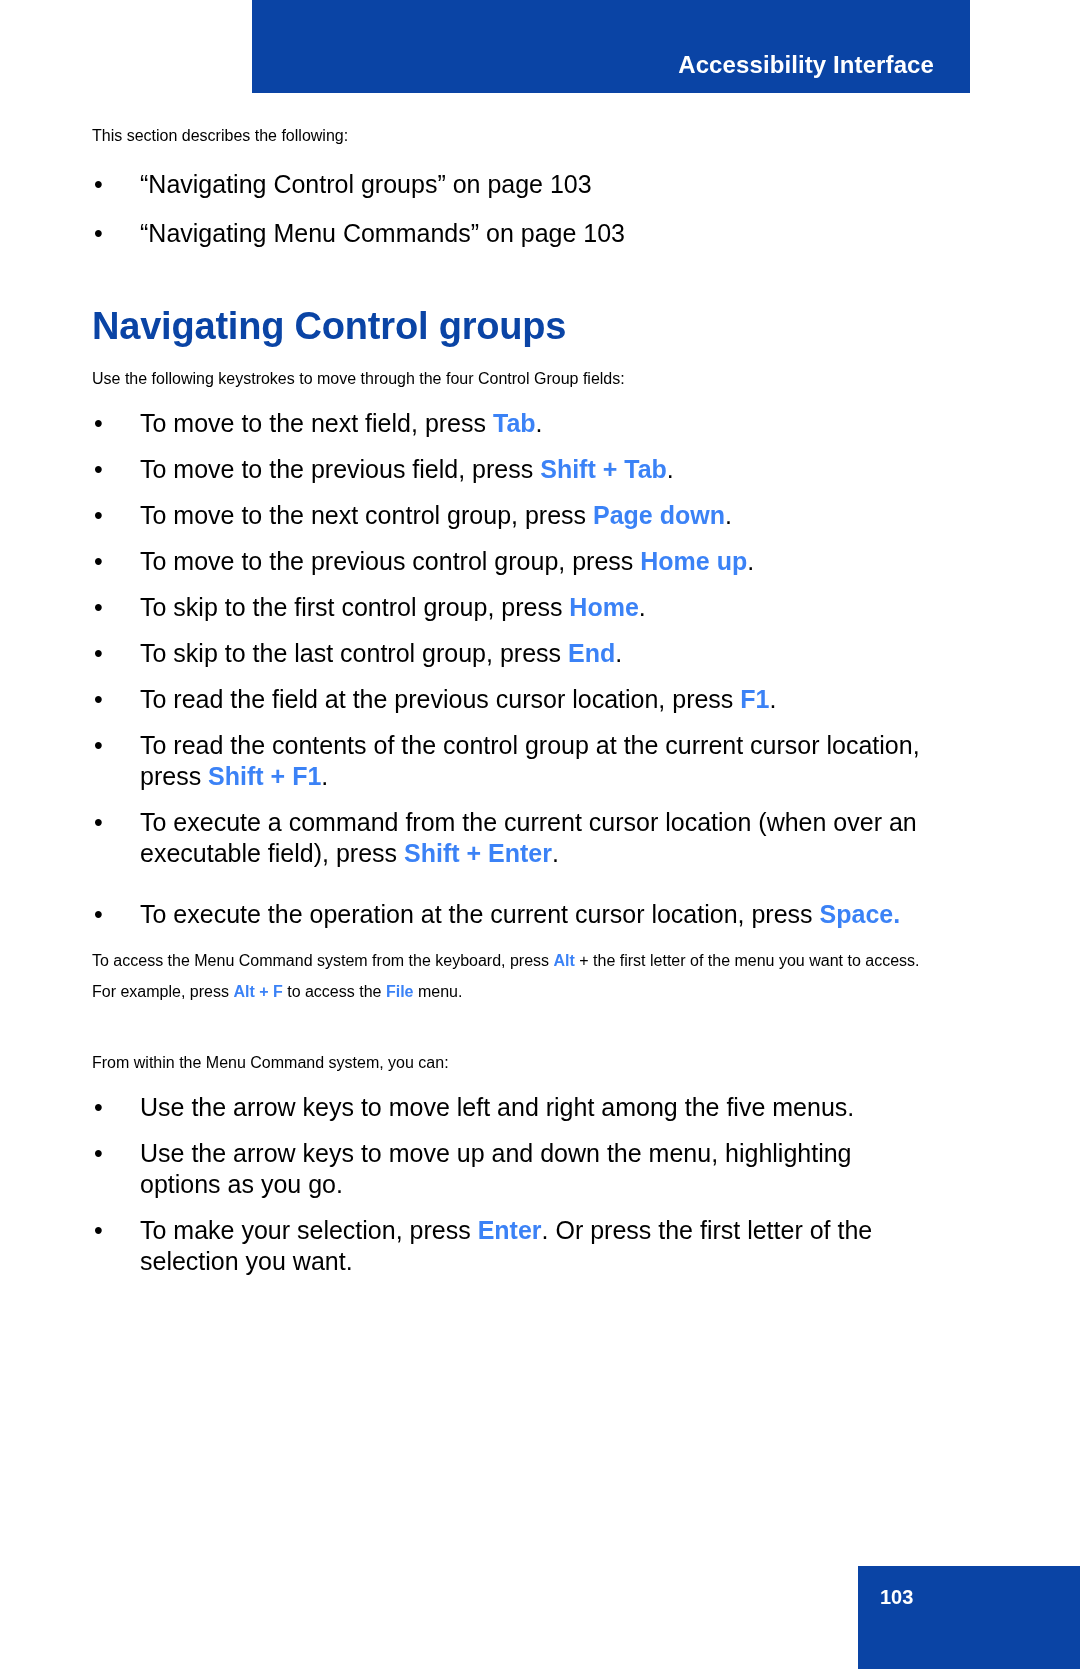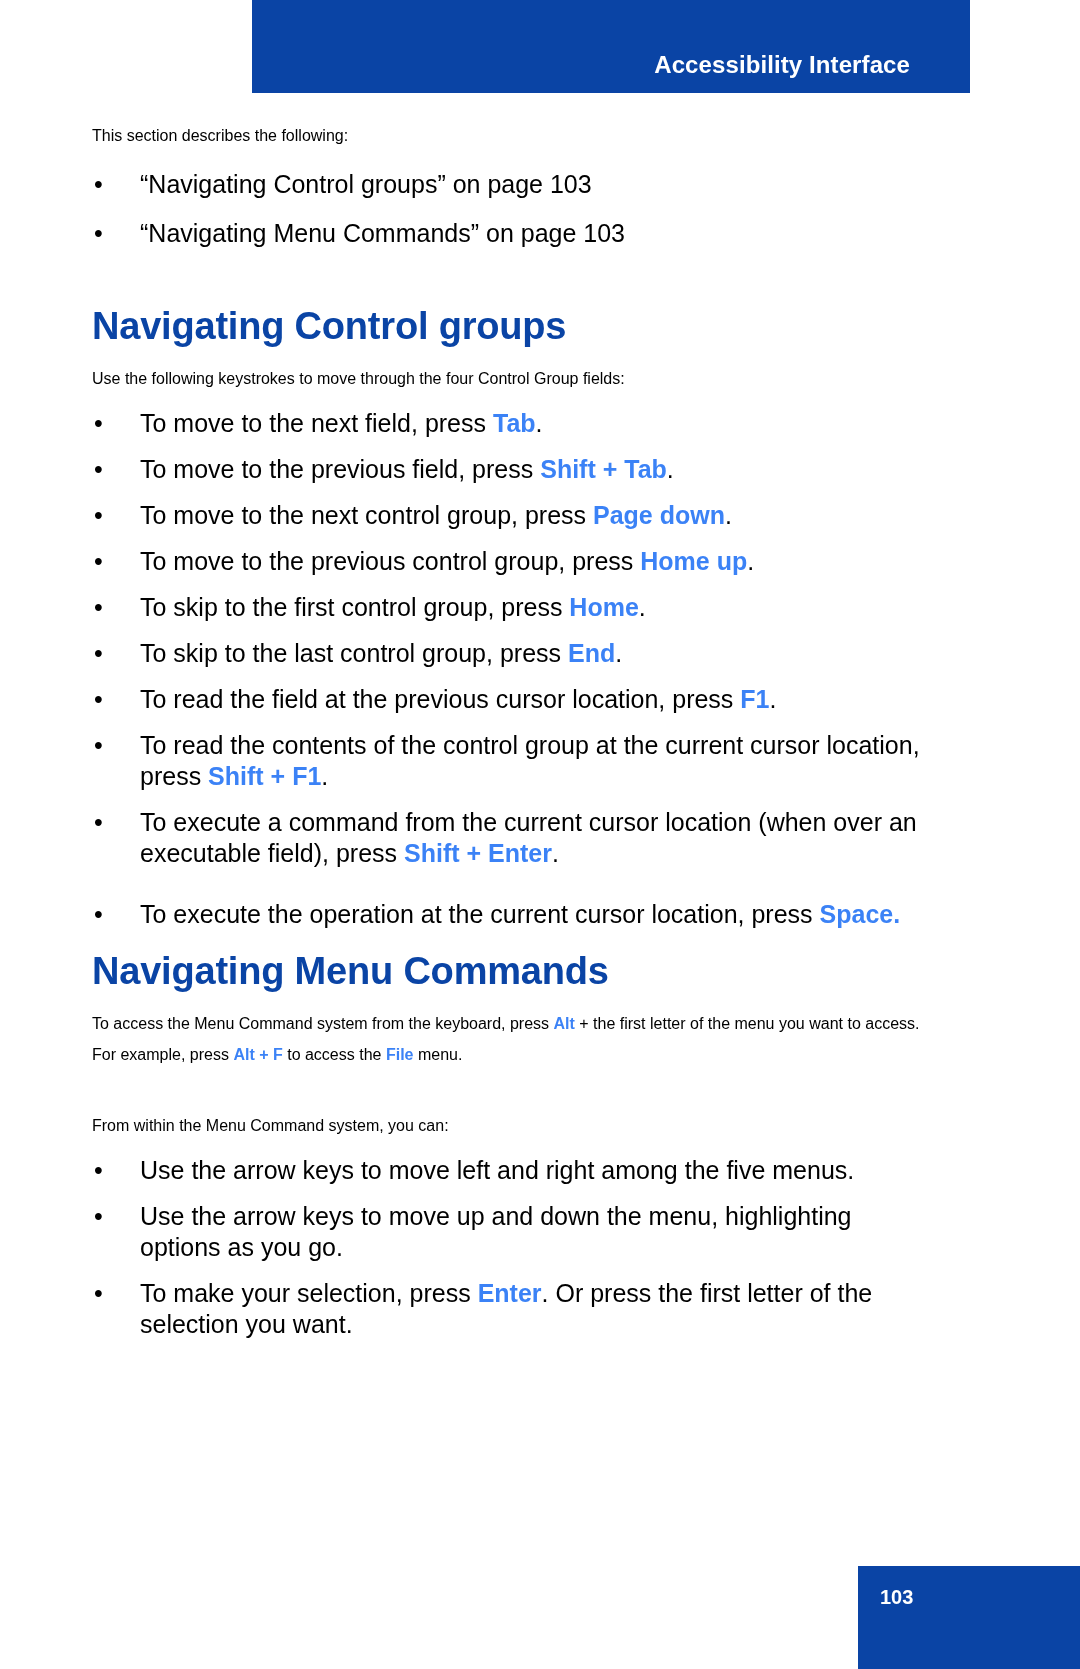--- a/index.html
+++ b/index.html
@@ -21,21 +21,21 @@
     position: absolute;
     left: 252px;
     top: 0;
     width: 718px;
     height: 93px;
     background: #0A44A5;
     box-sizing: border-box;
   }
   .header-title {
     position: absolute;
-    right: 60px;
+    right: 36px;
     bottom: 14px;
     color: #ffffff;
     font-size: 24px;
     font-weight: bold;
     letter-spacing: 0.1px;
     white-space: nowrap;
   }
 
   
   .content {
@@ -179,21 +179,20 @@
     <li class="gap-extra">
       <span class="bullet-dot">•</span>
       <span>To execute a command from the current cursor location (when over an executable field), press </span><span class="key">Shift + Enter</span><span>.</span>
     </li>
     <li>
       <span class="bullet-dot">•</span>
       <span>To execute the operation at the current cursor location, press </span><span class="key">Space.</span><span></span>
     </li>
   </ul>
 
-  <h2 class="heading">Navigating Menu Commands</h2>
 
   <p class="para"><span>To access the Menu Command system from the keyboard, press </span><span class="key">Alt</span><span> + the first letter of the menu you want to access. For example, press </span><span class="key">Alt + F</span><span> to access the </span><span class="key">File</span><span> menu.</span></p>
 
   <div class="spacer-26"></div>
 
   <p class="para">From within the Menu Command system, you can:</p>
 
   <ul class="bullets">
     <li>
       <span class="bullet-dot">•</span>

